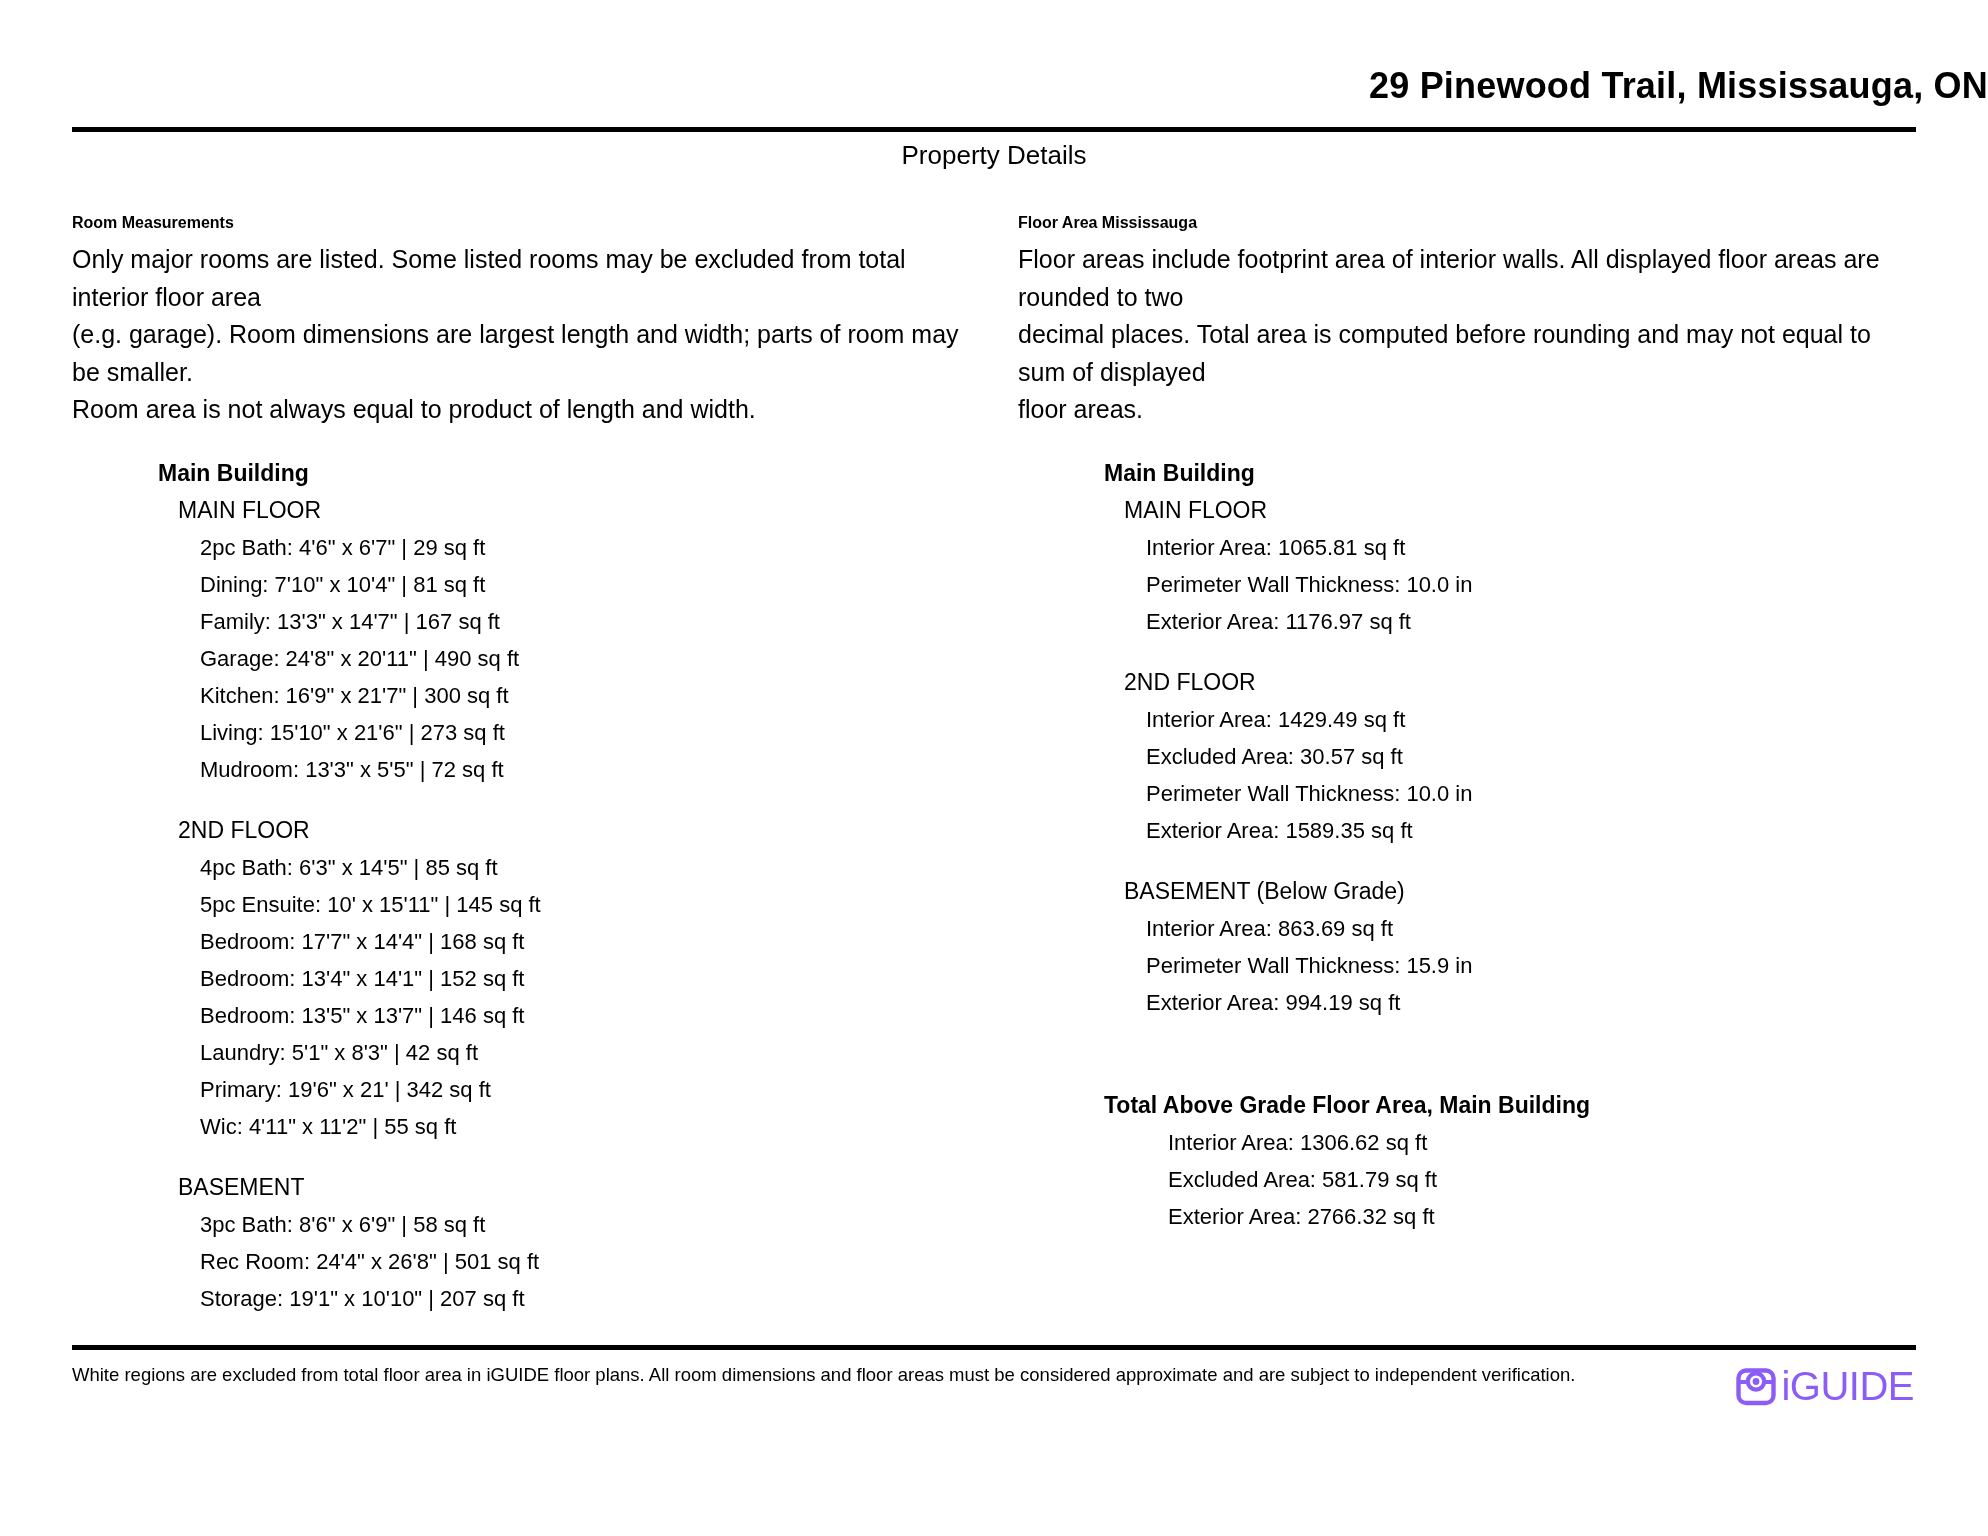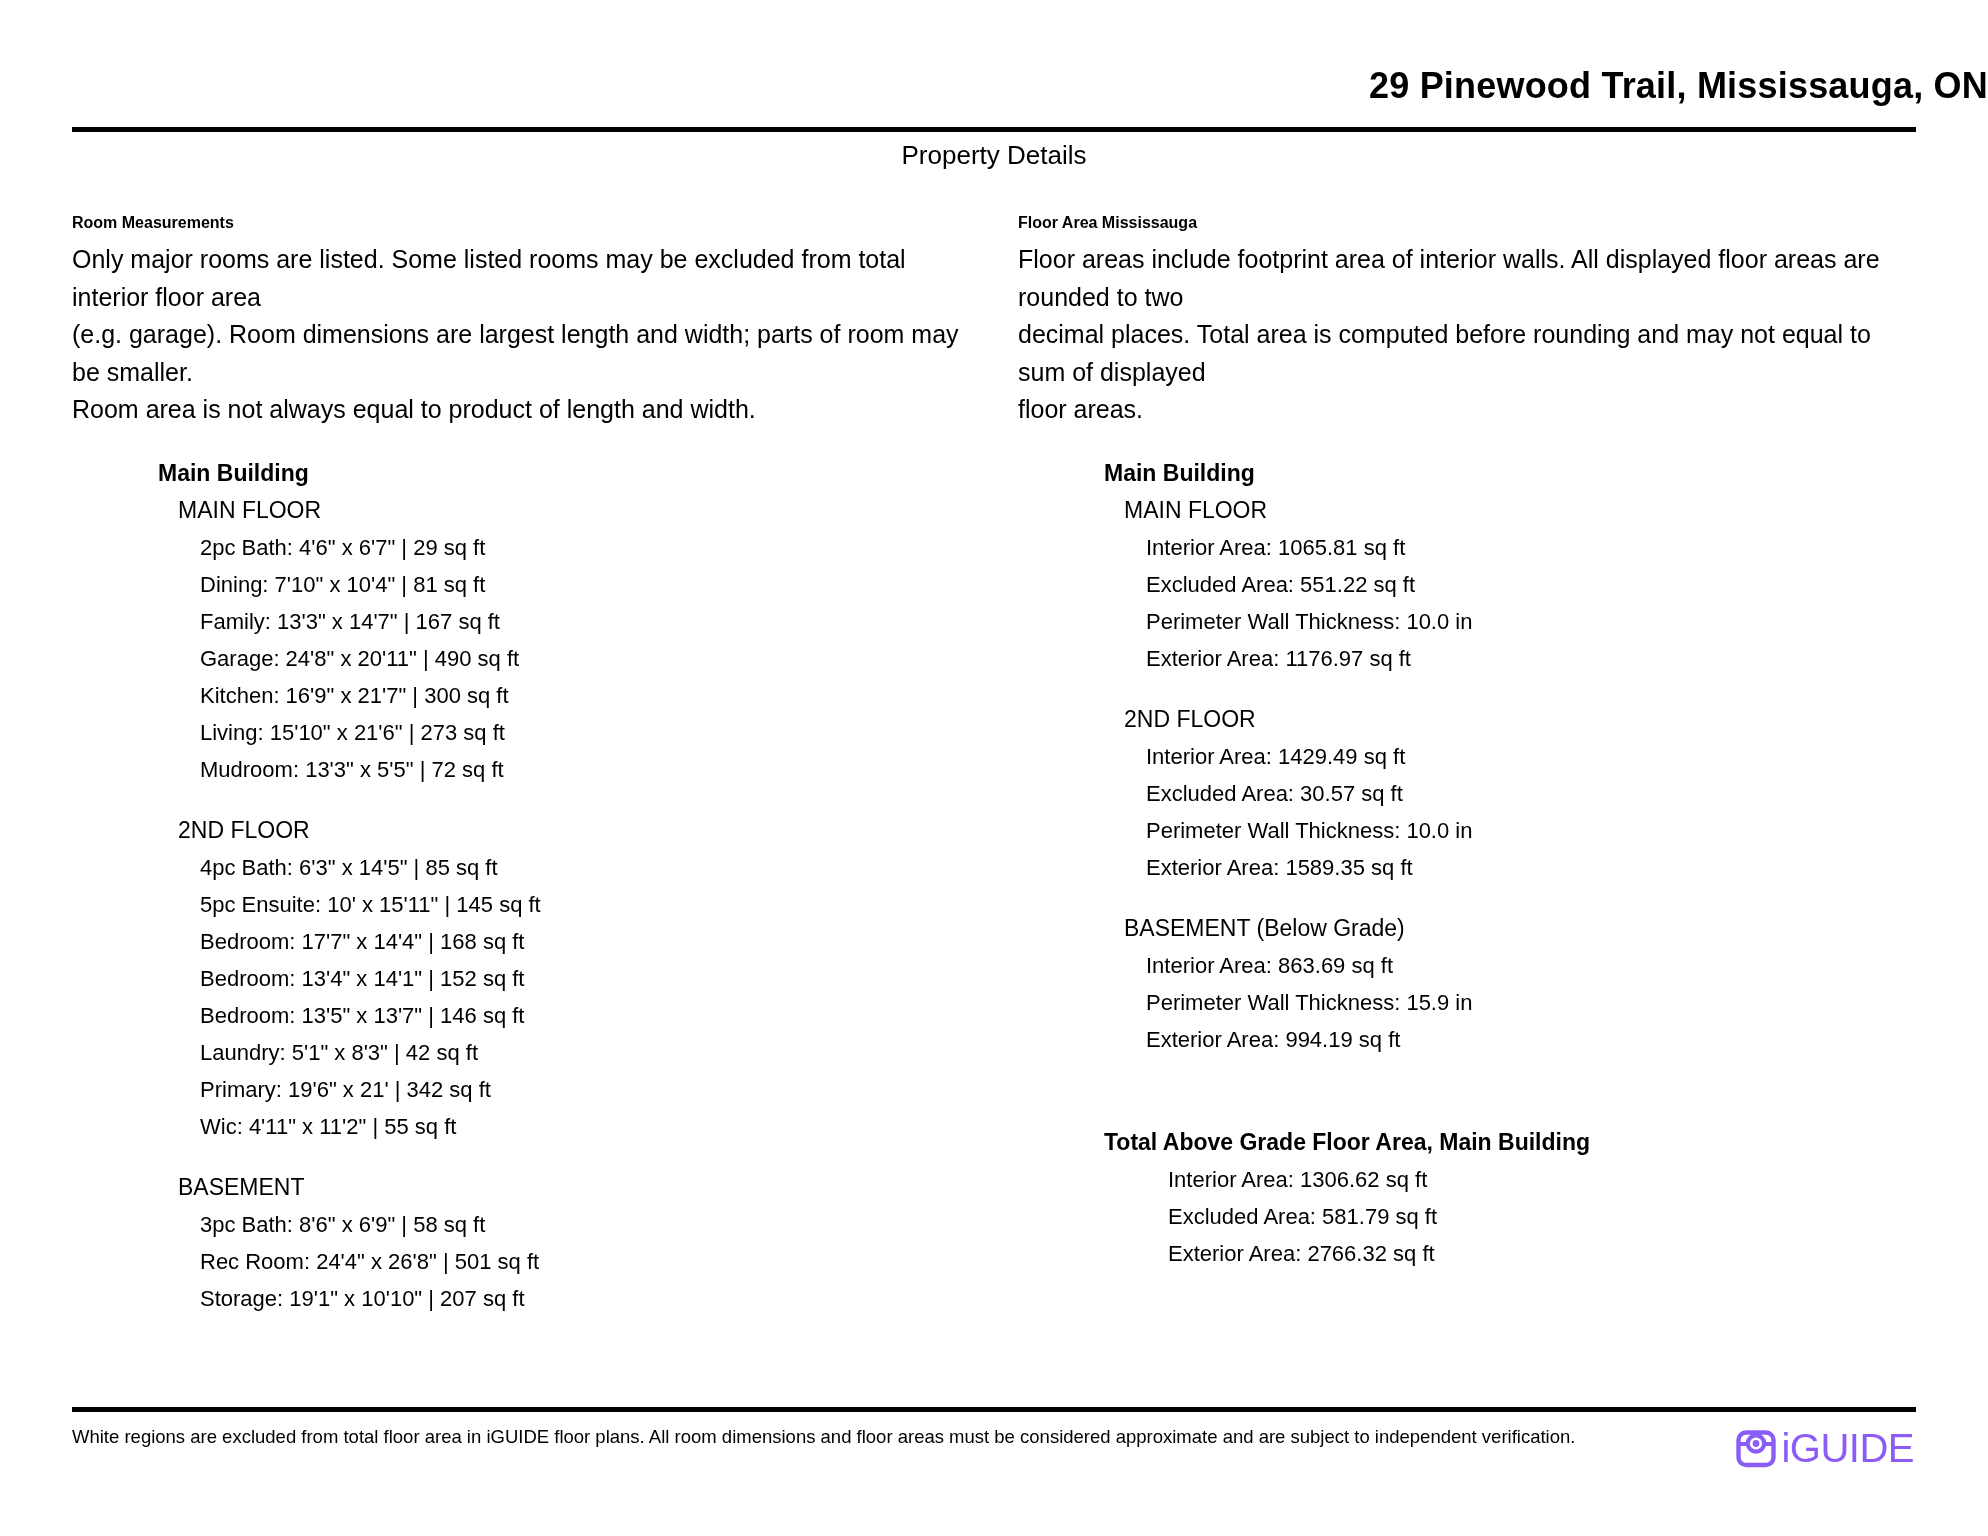--- a/index.html
+++ b/index.html
@@ -70,21 +70,21 @@
   .total-section { margin-top:66px; margin-left:86px; }
   .total-name {
     font-size:23px;
     font-weight:bold;
     line-height:37px;
   }
   .total-items { margin-left:42px; }
   .footer {
     position:absolute;
     left:72px; right:72px;
-    top:1407px;
+    top:1345px;
     border-top:5px solid #000;
   }
   .footer-text {
     margin-top:13px;
     font-size:18.5px;
     line-height:23px;
     max-width:1580px;
   }
   .logo {
     position:absolute;
@@ -150,21 +150,20 @@
   <div class="column">
     <div class="section-heading">Floor Area Mississauga</div>
     <div class="description">Floor areas include footprint area of interior walls. All displayed floor areas are rounded to two
 decimal places. Total area is computed before rounding and may not equal to sum of displayed
 floor areas.</div>
     <div class="building-name">Main Building</div>
     <div class="floors">
         <div class="floor-section">
           <div class="floor-name">MAIN FLOOR</div>
           <div class="item-line">Interior Area: 1065.81 sq ft</div>
-          <div class="item-line">Excluded Area: 551.22 sq ft</div>
           <div class="item-line">Perimeter Wall Thickness: 10.0 in</div>
           <div class="item-line">Exterior Area: 1176.97 sq ft</div>
         </div>
         <div class="floor-section">
           <div class="floor-name">2ND FLOOR</div>
           <div class="item-line">Interior Area: 1429.49 sq ft</div>
           <div class="item-line">Excluded Area: 30.57 sq ft</div>
           <div class="item-line">Perimeter Wall Thickness: 10.0 in</div>
           <div class="item-line">Exterior Area: 1589.35 sq ft</div>
         </div>

